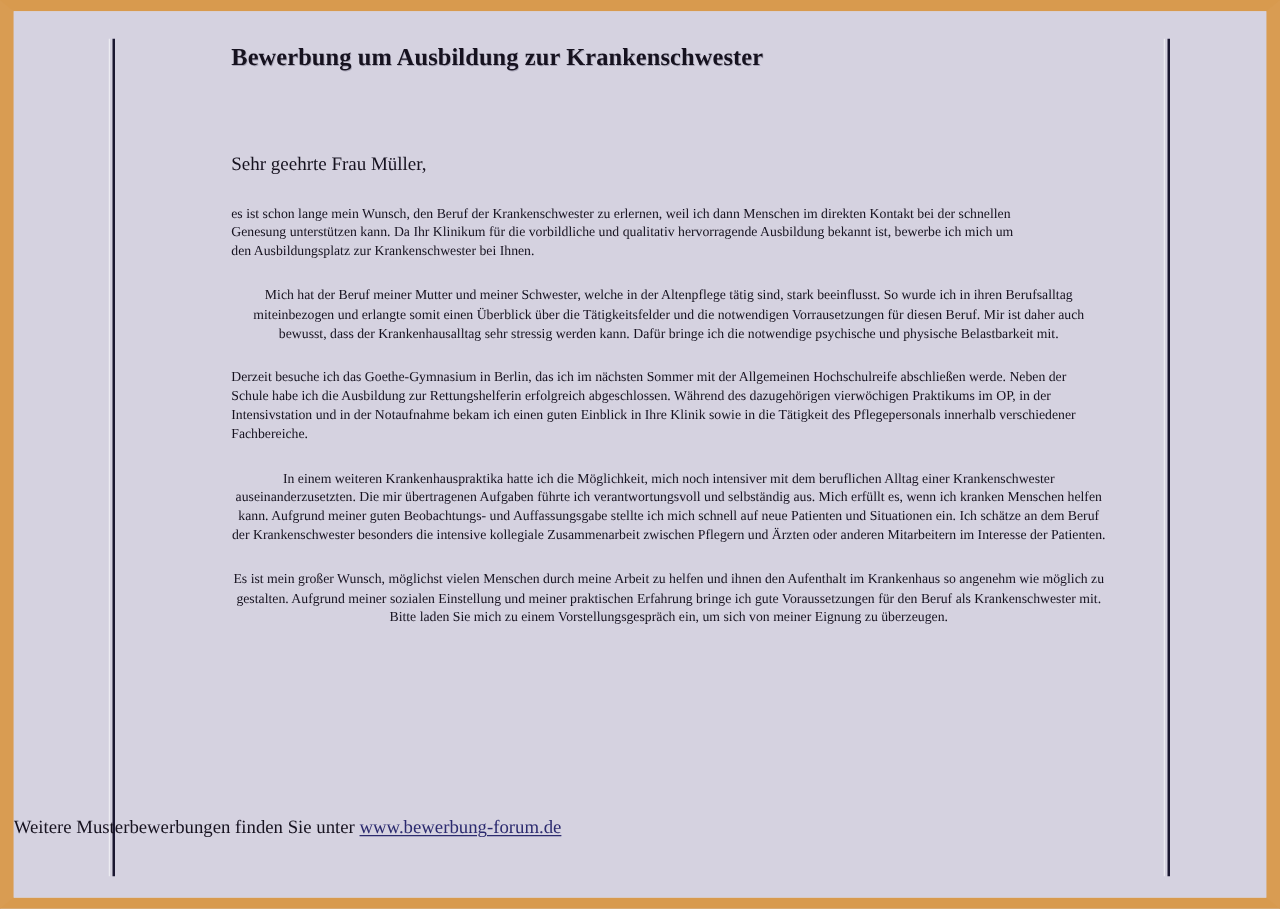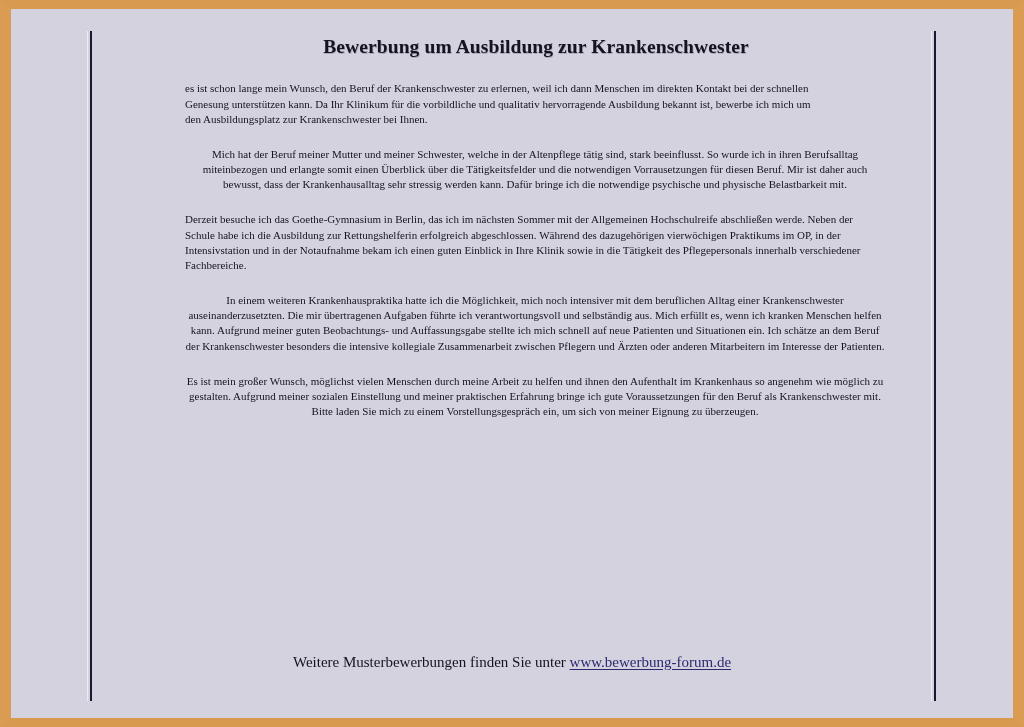--- a/index.html
+++ b/index.html
@@ -73,21 +73,20 @@
   }
 
   #letter-title {
     font-size: 19.5px;
     font-weight: bold;
     letter-spacing: 0.1px;
     line-height: 1.25;
     margin: 0;
     padding: 0 0 0 10px;
     text-shadow: 0.6px 0.6px 0 rgba(120,118,140,0.45);
-    text-align: center;
   }
 
   #salutation {
     margin: 64px 0 0 10px;
     font-size: 15.2px;
     line-height: 1.22;
   }
 
   .para {
     margin: 20px 0 0 10px;
@@ -98,21 +97,21 @@
   .para.first-body { margin-top: 22px; width: 640px; }
   .para.w-wide { width: 700px; text-align: center; }
   .para.w-mid  { width: 688px; }
 
   
   #footer-note {
     position: absolute;
     left: 0;
     right: 0;
     top: 645px;
-    text-align: center;
+    text-align: left;
     font-size: 15px;
     color: #16121f;
   }
   #footer-link {
     color: #2b2a6e;
     text-decoration: underline;
     text-underline-offset: 2px;
   }
 </style>
 </head>
@@ -125,20 +124,21 @@
 
     <div class="v-rule-ghost left"></div>
     <div class="v-rule left"></div>
     <div class="v-rule-ghost right"></div>
     <div class="v-rule right"></div>
 
     <div id="letter">
 
       <h1 id="letter-title">Bewerbung um Ausbildung zur Krankenschwester</h1>
 
+      <p id="salutation">Sehr geehrte Frau Müller,</p>
 
       <p class="para first-body">es ist schon lange mein Wunsch, den Beruf der Krankenschwester zu erlernen, weil ich dann Menschen im direkten Kontakt bei der schnellen Genesung unterstützen kann. Da Ihr Klinikum für die vorbildliche und qualitativ hervorragende Ausbildung bekannt ist, bewerbe ich mich um den Ausbildungsplatz zur Krankenschwester bei Ihnen.</p>
 
       <p class="para w-wide">Mich hat der Beruf meiner Mutter und meiner Schwester, welche in der Altenpflege tätig sind, stark beeinflusst. So wurde ich in ihren Berufsalltag miteinbezogen und erlangte somit einen Überblick über die Tätigkeitsfelder und die notwendigen Vorrausetzungen für diesen Beruf. Mir ist daher auch bewusst, dass der Krankenhausalltag sehr stressig werden kann. Dafür bringe ich die notwendige psychische und physische Belastbarkeit mit.</p>
 
       <p class="para w-mid">Derzeit besuche ich das Goethe-Gymnasium in Berlin, das ich im nächsten Sommer mit der Allgemeinen Hochschulreife abschließen werde. Neben der Schule habe ich die Ausbildung zur Rettungshelferin erfolgreich abgeschlossen. Während des dazugehörigen vierwöchigen Praktikums im OP, in der Intensivstation und in der Notaufnahme bekam ich einen guten Einblick in Ihre Klinik sowie in die Tätigkeit des Pflegepersonals innerhalb verschiedener Fachbereiche.</p>
 
       <p class="para w-wide">In einem weiteren Krankenhauspraktika hatte ich die Möglichkeit, mich noch intensiver mit dem beruflichen Alltag einer Krankenschwester auseinanderzusetzten. Die mir übertragenen Aufgaben führte ich verantwortungsvoll und selbständig aus. Mich erfüllt es, wenn ich kranken Menschen helfen kann. Aufgrund meiner guten Beobachtungs- und Auffassungsgabe stellte ich mich schnell auf neue Patienten und Situationen ein. Ich schätze an dem Beruf der Krankenschwester besonders die intensive kollegiale Zusammenarbeit zwischen Pflegern und Ärzten oder anderen Mitarbeitern im Interesse der Patienten.</p>
 
       <p class="para w-wide">Es ist mein großer Wunsch, möglichst vielen Menschen durch meine Arbeit zu helfen und ihnen den Aufenthalt im Krankenhaus so angenehm wie möglich zu gestalten. Aufgrund meiner sozialen Einstellung und meiner praktischen Erfahrung bringe ich gute Voraussetzungen für den Beruf als Krankenschwester mit. Bitte laden Sie mich zu einem Vorstellungsgespräch ein, um sich von meiner Eignung zu überzeugen.</p>

